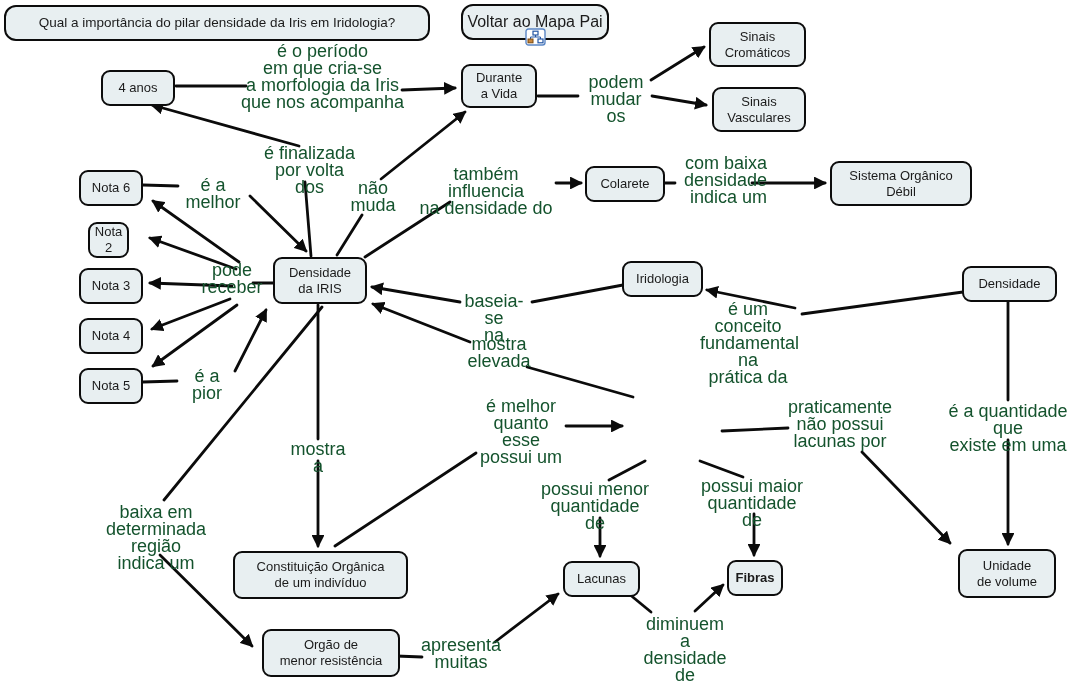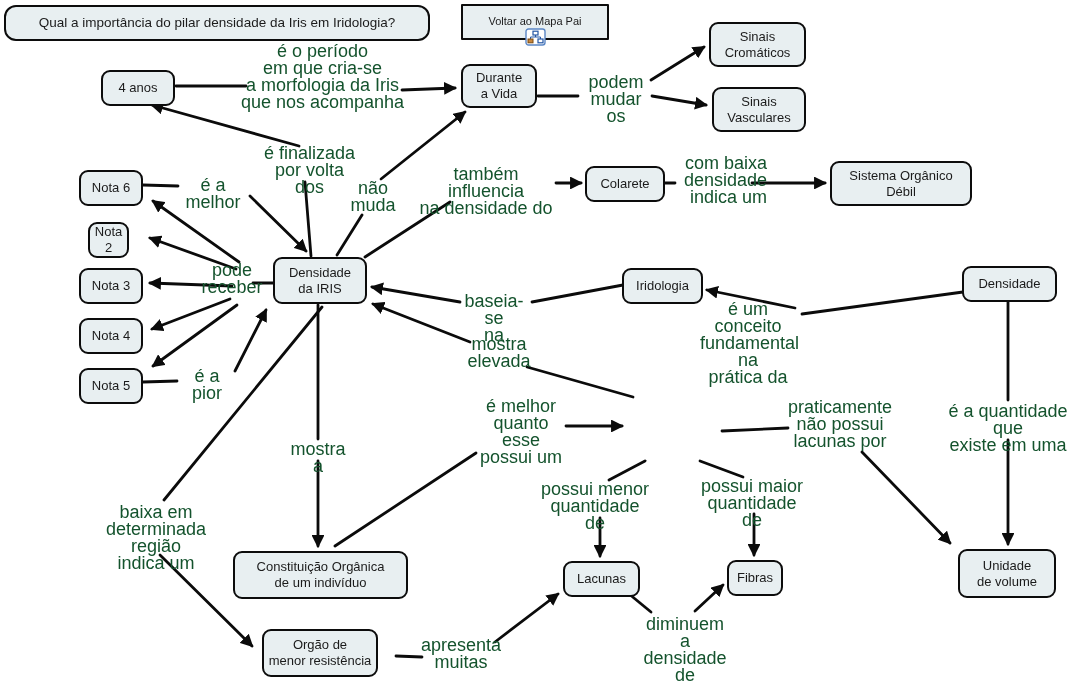--- a/index.html
+++ b/index.html
@@ -81,21 +81,21 @@
       <path d="M862,452 L950,543" marker-end="url(#ah)"></path>
       <path d="M795,308 L707,290" marker-end="url(#ah)"></path>
       <path d="M1008,440 L1008,544" marker-end="url(#ah)"></path>
       <path d="M495,642 L558,594" marker-end="url(#ah)"></path>
       <path d="M695,611 L723,585" marker-end="url(#ah)"></path>
     </g>
   </svg>
 
   <div class="node" style="left:4px;top:5px;width:426px;height:30px;border-radius:12px;font-size:13.5px;">Qual a importância do pilar densidade da Iris em Iridologia?</div>
 
-  <div class="node btn" style="left:461px;top:4px;width:148px;height:31px;border-radius:1px;font-size:11px;">Voltar ao Mapa Pai</div>
+  <div class="node btn" style="left:461px;top:4px;width:148px;height:31px;border-radius:12px;font-size:16px;">Voltar ao Mapa Pai</div>
 
   <svg class="mapicon" style="left:525px;top:28px;" width="21" height="18" viewBox="0 0 21 18">
     <rect x="1" y="1" width="19" height="16" rx="2.5" fill="#ffffff" stroke="#5b87c5" stroke-width="1.4"></rect>
     <rect x="8" y="3.2" width="5" height="3.8" fill="#ffffff" stroke="#2456a4" stroke-width="1.2"></rect>
     <path d="M10.5,7 V9 M5.5,9 H15.5 M5.5,9 V11 M15.5,9 V11" stroke="#2456a4" stroke-width="1" fill="none"></path>
     <rect x="3" y="11" width="5" height="3.8" fill="#c9873c" stroke="#7a4a12" stroke-width="1"></rect>
     <rect x="13" y="11" width="5" height="3.8" fill="#ffffff" stroke="#2456a4" stroke-width="1.2"></rect>
   </svg>
 
   <div class="node" style="left:101px;top:70px;width:74px;height:31px;">4 anos</div>
@@ -120,34 +120,34 @@
 
   <div class="node" style="left:79px;top:268px;width:64px;height:29px;">Nota 3</div>
 
   <div class="node" style="left:79px;top:318px;width:64px;height:29px;">Nota 4</div>
 
   <div class="node" style="left:79px;top:368px;width:64px;height:29px;">Nota 5</div>
 
   <div class="node" style="left:273px;top:257px;width:94px;height:47px;">Densidade
 da IRIS</div>
 
-  <div class="node" style="left:622px;top:268px;width:81px;height:32px;">Iridologia</div>
+  <div class="node" style="left:622px;top:261px;width:81px;height:32px;">Iridologia</div>
 
   <div class="node" style="left:962px;top:266px;width:95px;height:27px;">Densidade</div>
 
 
   <div class="node" style="left:233px;top:551px;width:175px;height:48px;">Constituição Orgânica
 de um indivíduo</div>
 
-  <div class="node" style="left:262px;top:629px;width:116px;height:48px;">Orgão de
+  <div class="node" style="left:262px;top:629px;width:138px;height:48px;">Orgão de
 menor resistência</div>
 
   <div class="node" style="left:563px;top:561px;width:77px;height:29px;">Lacunas</div>
 
-  <div class="node" style="left:727px;top:560px;width:56px;height:29px;">Fibras</div>
+  <div class="node" style="left:727px;top:560px;width:56px;height:29px;font-weight:bold;">Fibras</div>
 
   <div class="node" style="left:958px;top:549px;width:98px;height:49px;">Unidade
 de volume</div>
 
   <div class="lbl" style="left:235px;top:43px;width:175px;">é o período
 em que cria-se
 a morfologia da Iris
 que nos acompanha</div>
 
   <div class="lbl" style="left:583px;top:74px;width:66px;">podem

